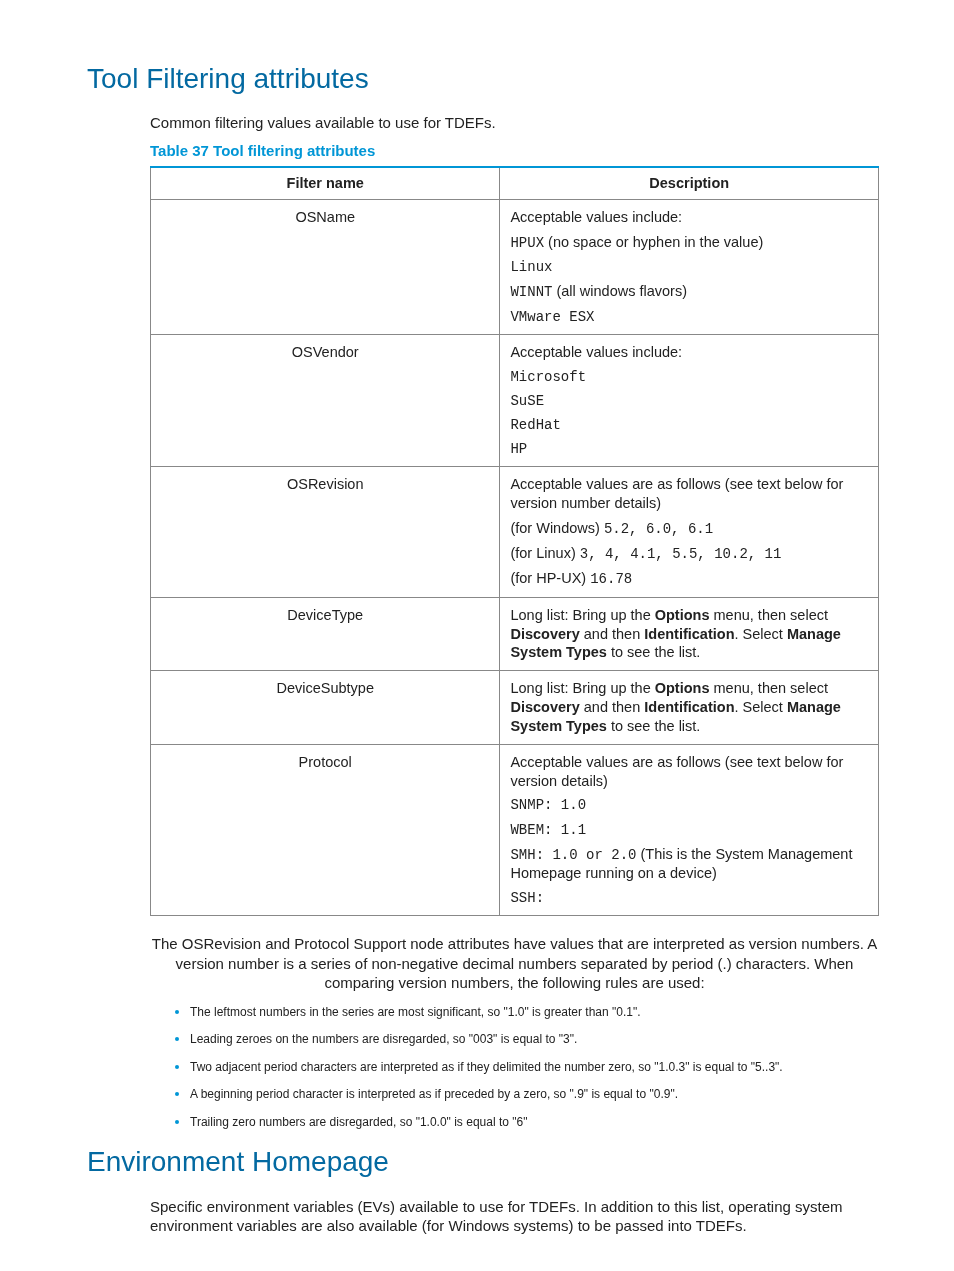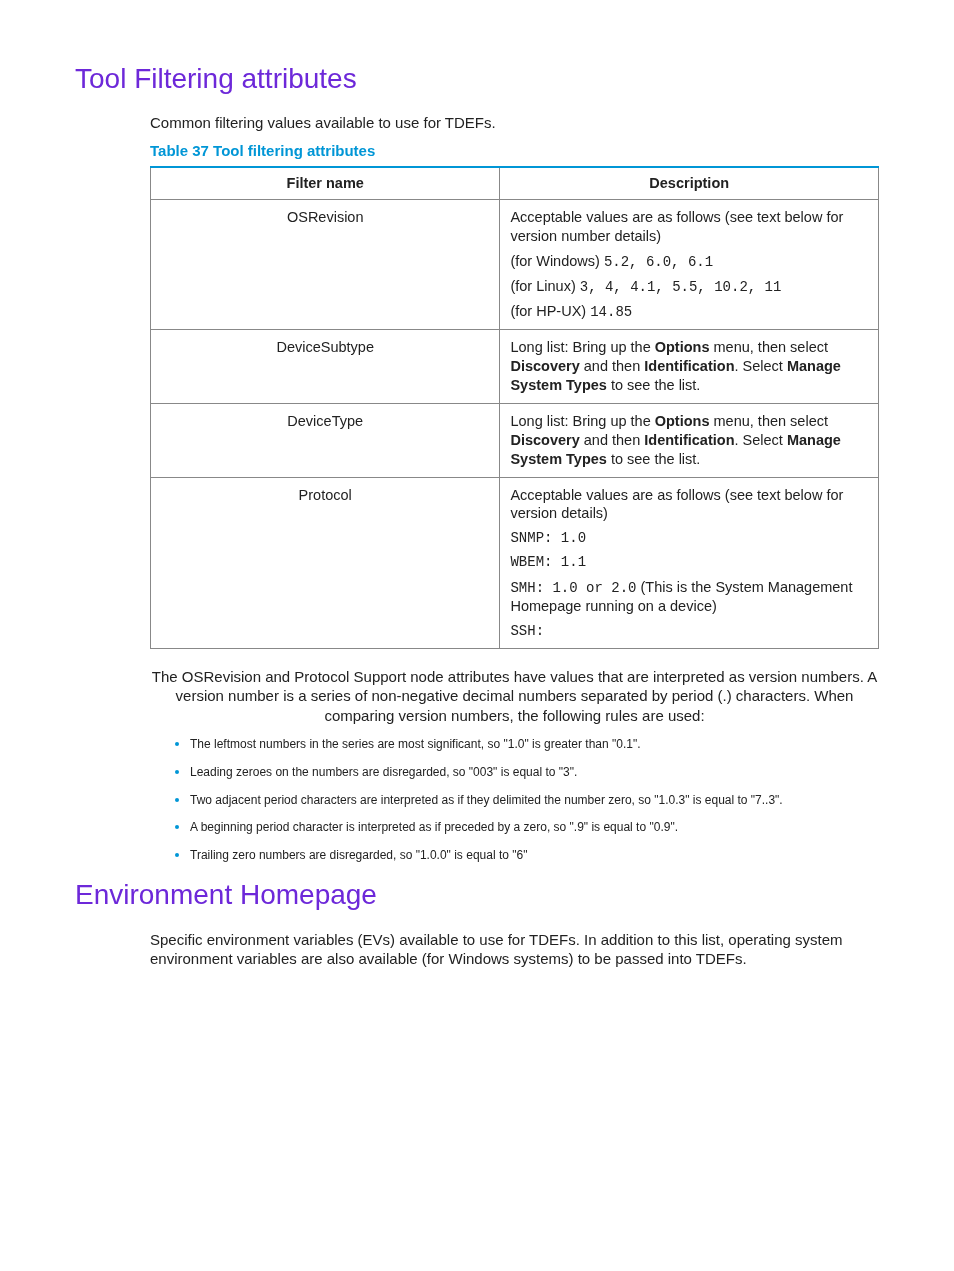--- a/index.html
+++ b/index.html
@@ -8,22 +8,22 @@
     color: #222;
     margin: 0;
     padding: 55px 75px 40px 75px;
     width: 954px;
     box-sizing: border-box;
     line-height: 1.3;
   }
   h2.section {
     font-size: 28px;
     font-weight: 400;
-    color: #6d28d9;
-    margin: 6px 0 8px 0;
+    color: #0369a1;
+    margin: 6px 0 8px 12px;
     font-stretch: condensed;
   }
   .intro {
     margin: 16px 0 8px 75px;
   }
   .caption {
     font-size: 15px;
     font-weight: 700;
     color: #0096d6;
     margin: 0 0 6px 75px;
@@ -91,36 +91,56 @@
 
 <table>
   <thead>
     <tr>
       <th style="width:48%">Filter name</th>
       <th>Description</th>
     </tr>
   </thead>
   <tbody>
     <tr>
+      <td class="filtername">OSName</td>
+      <td>
+        <p>Acceptable values include:</p>
+        <p><span class="mono">HPUX</span><span> (no space or hyphen in the value)</span></p>
+        <p class="mono">Linux</p>
+        <p><span class="mono">WINNT</span><span> (all windows flavors)</span></p>
+        <p class="mono">VMware ESX</p>
+      </td>
+    </tr>
+    <tr>
+      <td class="filtername">OSVendor</td>
+      <td>
+        <p>Acceptable values include:</p>
+        <p class="mono">Microsoft</p>
+        <p class="mono">SuSE</p>
+        <p class="mono">RedHat</p>
+        <p class="mono">HP</p>
+      </td>
+    </tr>
+    <tr>
       <td class="filtername">OSRevision</td>
       <td>
         <p>Acceptable values are as follows (see text below for version number details)</p>
         <p><span>(for Windows) </span><span class="mono">5.2, 6.0, 6.1</span></p>
         <p><span>(for Linux) </span><span class="mono">3, 4, 4.1, 5.5, 10.2, 11</span></p>
-        <p><span>(for HP-UX) </span><span class="mono">14.85</span></p>
+        <p><span>(for HP-UX) </span><span class="mono">16.78</span></p>
       </td>
     </tr>
     <tr>
-      <td class="filtername">DeviceSubtype</td>
+      <td class="filtername">DeviceType</td>
       <td>
         <p><span>Long list: Bring up the </span><b>Options</b><span> menu, then select </span><b>Discovery</b><span> and then </span><b>Identification</b><span>. Select </span><b>Manage System Types</b><span> to see the list.</span></p>
       </td>
     </tr>
     <tr>
-      <td class="filtername">DeviceType</td>
+      <td class="filtername">DeviceSubtype</td>
       <td>
         <p><span>Long list: Bring up the </span><b>Options</b><span> menu, then select </span><b>Discovery</b><span> and then </span><b>Identification</b><span>. Select </span><b>Manage System Types</b><span> to see the list.</span></p>
       </td>
     </tr>
     <tr>
       <td class="filtername">Protocol</td>
       <td>
         <p>Acceptable values are as follows (see text below for version details)</p>
         <p class="mono">SNMP: 1.0</p>
         <p class="mono">WBEM: 1.1</p>
@@ -129,19 +149,19 @@
       </td>
     </tr>
   </tbody>
 </table>
 
 <p class="bodytext">The OSRevision and Protocol Support node attributes have values that are interpreted as version numbers. A version number is a series of non-negative decimal numbers separated by period (.) characters. When comparing version numbers, the following rules are used:</p>
 
 <ul class="rules">
   <li>The leftmost numbers in the series are most significant, so "1.0" is greater than "0.1".</li>
   <li>Leading zeroes on the numbers are disregarded, so "003" is equal to "3".</li>
-  <li>Two adjacent period characters are interpreted as if they delimited the number zero, so "1.0.3" is equal to "7..3".</li>
+  <li>Two adjacent period characters are interpreted as if they delimited the number zero, so "1.0.3" is equal to "5..3".</li>
   <li>A beginning period character is interpreted as if preceded by a zero, so ".9" is equal to "0.9".</li>
   <li>Trailing zero numbers are disregarded, so "1.0.0" is equal to "6"</li>
 </ul>
 
 <h2 class="section">Environment Homepage</h2>
 <p class="intro">Specific environment variables (EVs) available to use for TDEFs. In addition to this list, operating system environment variables are also available (for Windows systems) to be passed into TDEFs.</p>
 
 </body></html>

